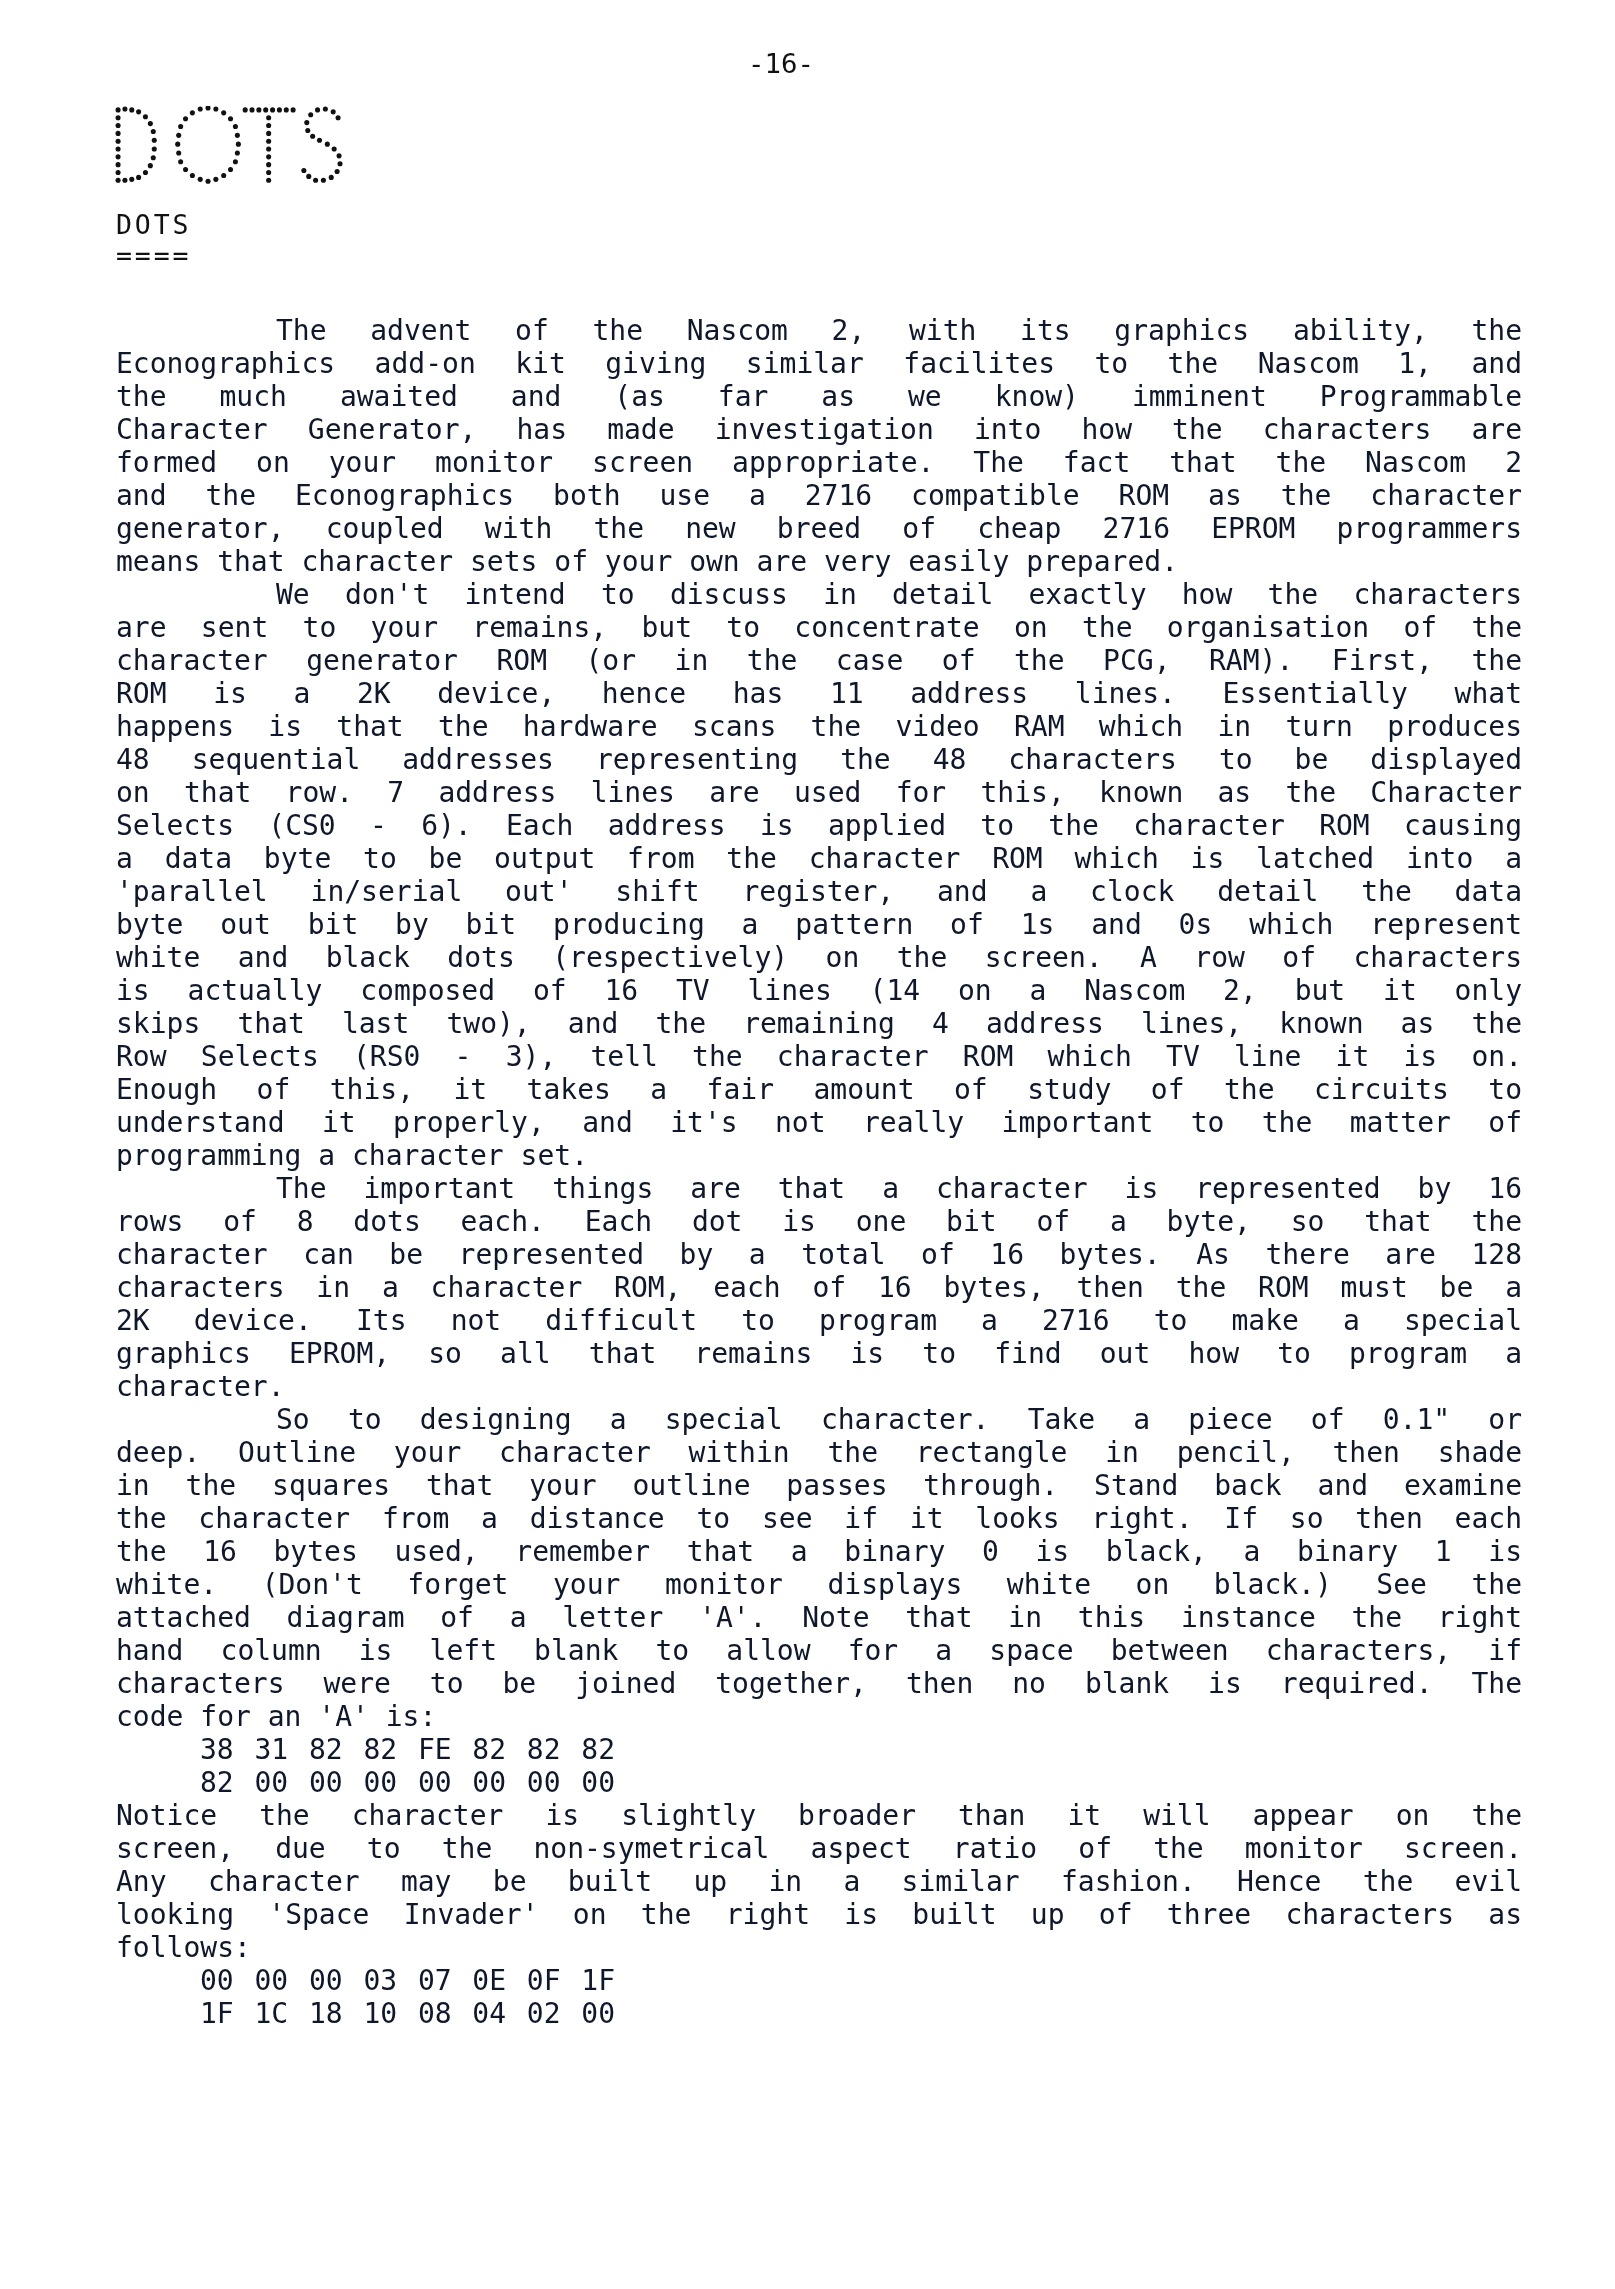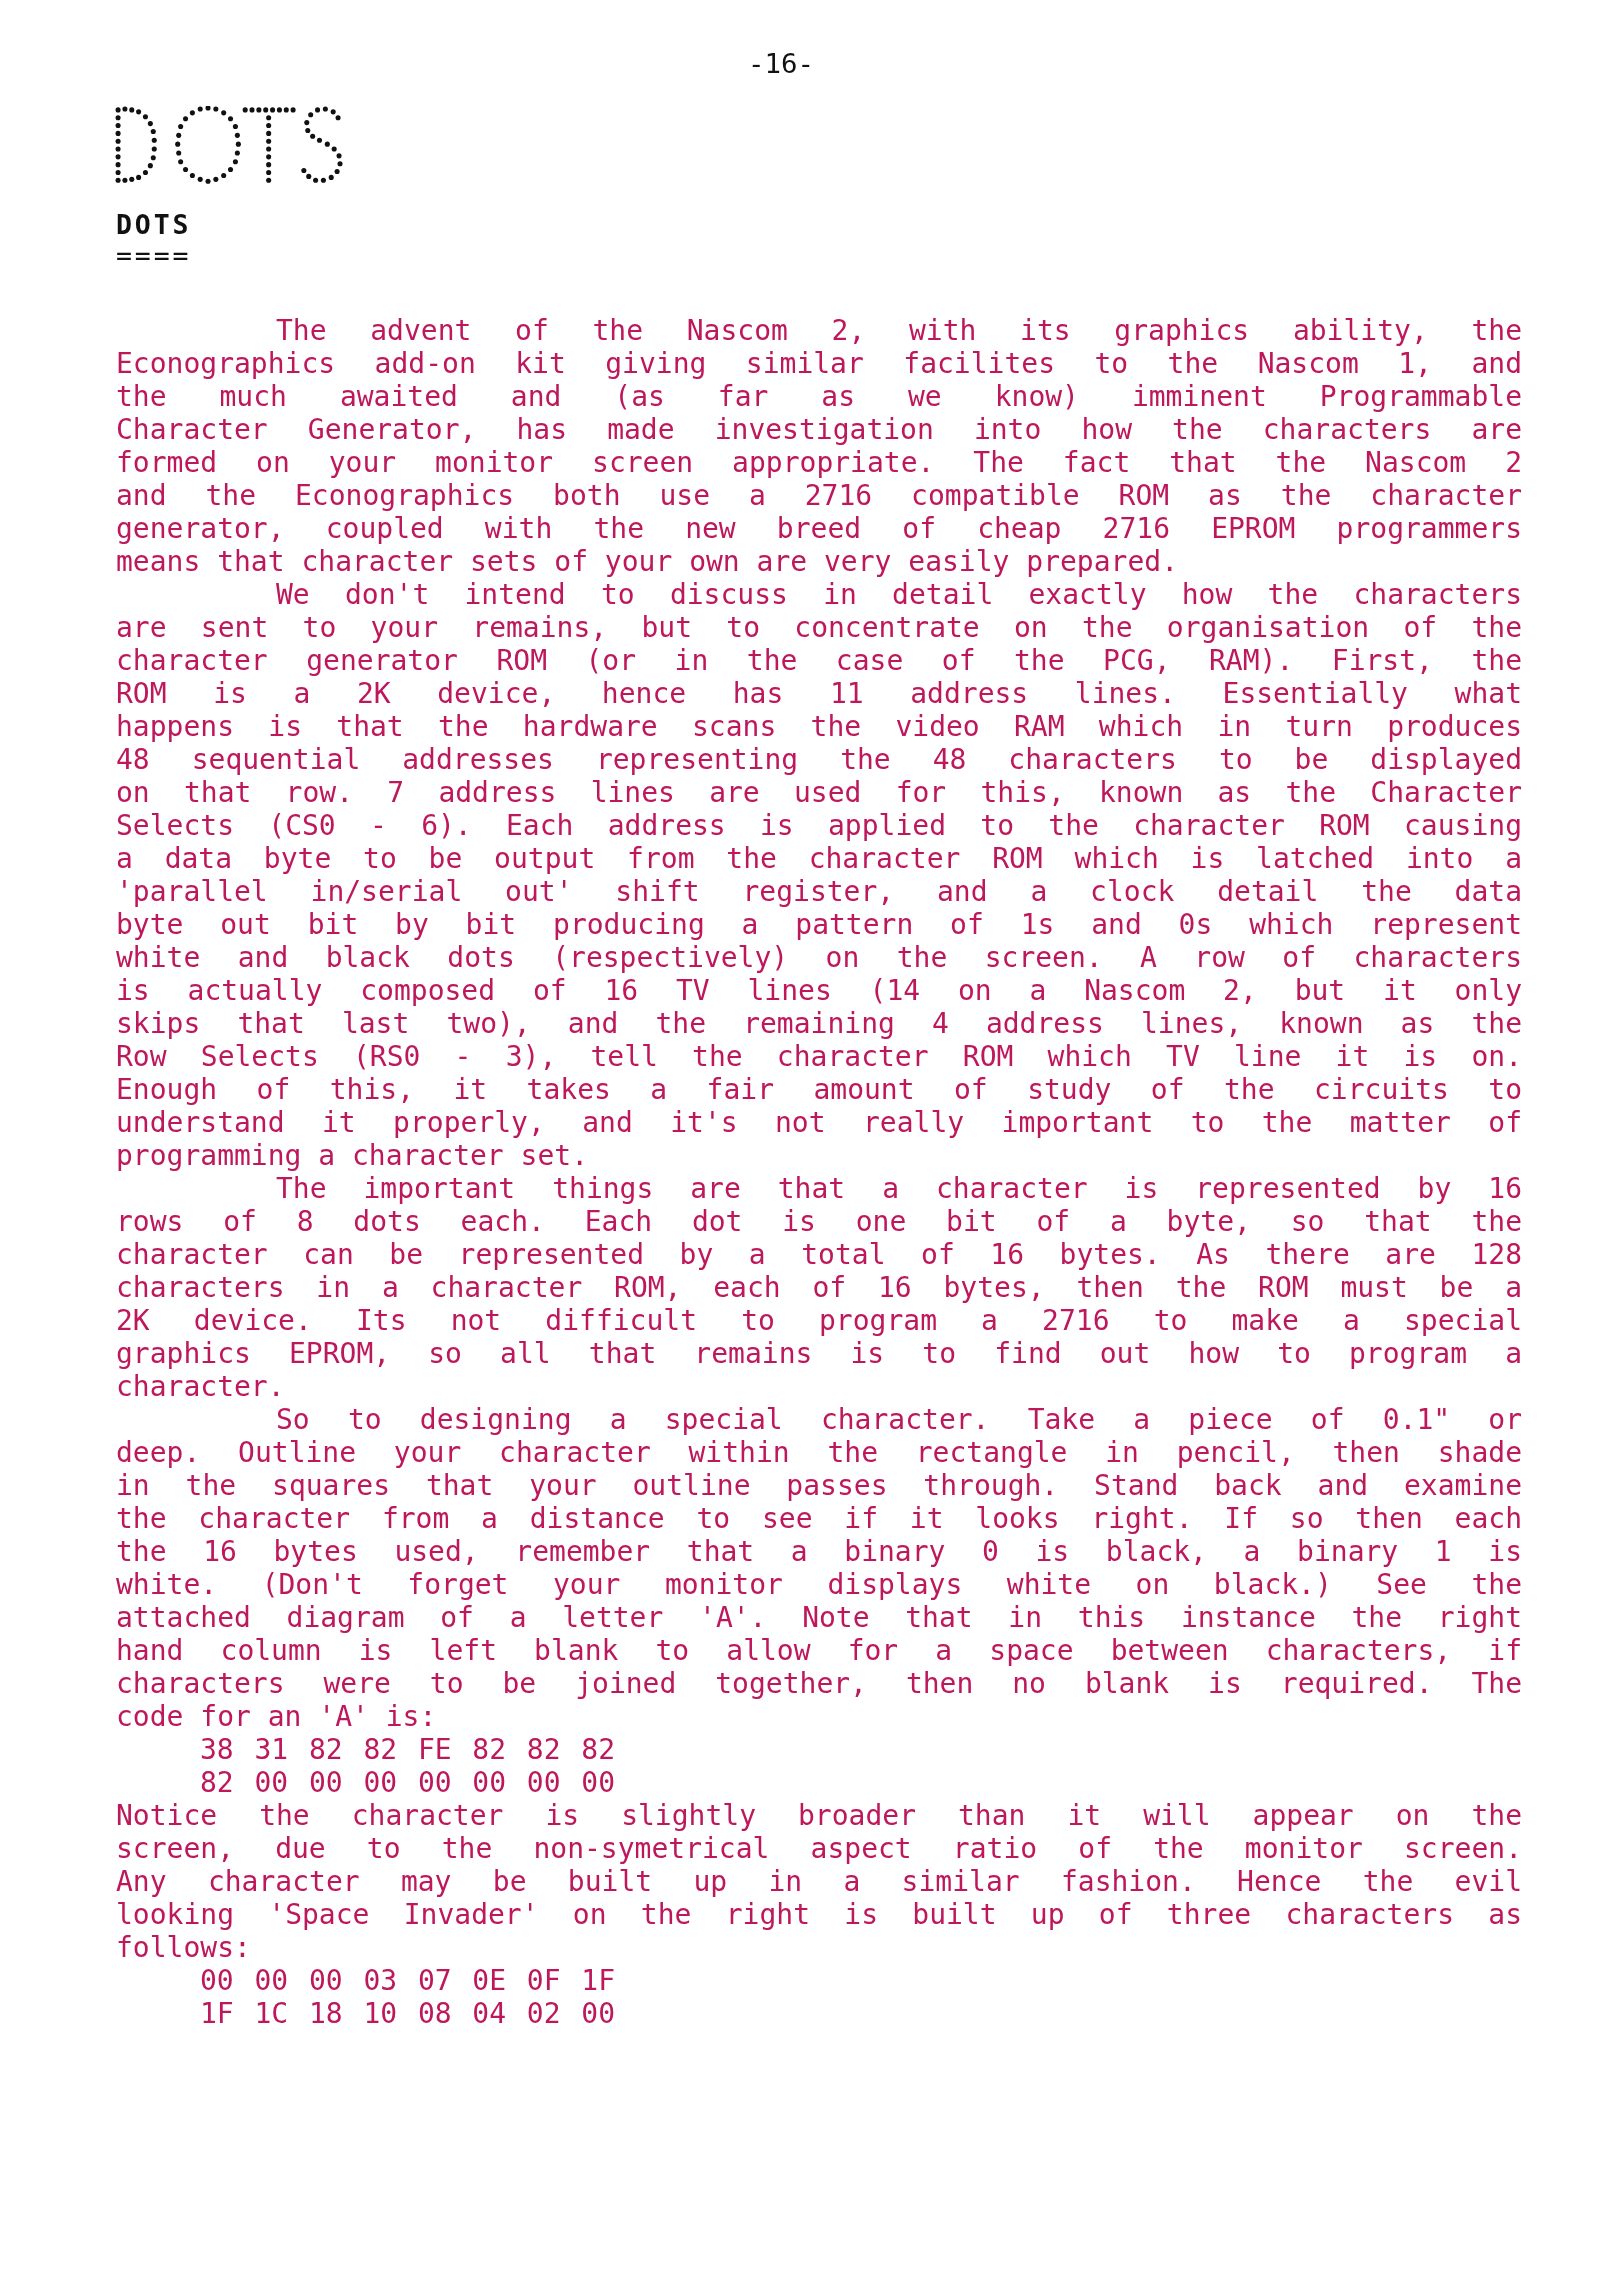--- a/index.html
+++ b/index.html
@@ -7,33 +7,33 @@
   .page { position: absolute; left: 0; top: 0; width: 1611px; height: 2290px; background: #fff; }
   .page-number {
     position: absolute; left: 737px; top: 49px; width: 88px; text-align: center;
     font-family: "DejaVu Sans Mono", monospace; font-size: 27.4px; line-height: 29px; color: #111;
   }
   .logo { position: absolute; left: 114px; top: 106px; width: 235px; height: 88px; }
   .logo svg { display: block; }
   .section-title {
     position: absolute; left: 116px; top: 210px;
     font-family: "DejaVu Sans Mono", monospace; font-size: 26.5px; line-height: 29px;
-    letter-spacing: 2.9px; color: #111; font-weight: bold;
+    letter-spacing: 2.9px; color: #111;
   }
   .section-underline {
     position: absolute; left: 116px; top: 241px;
     font-family: "DejaVu Sans Mono", monospace; font-size: 26.5px; line-height: 29px;
     letter-spacing: 2.9px; color: #111;
   }
   .body-text { position: absolute; left: 116px; top: 314px; width: 1406px; }
   .line {
     display: block; height: 33px; line-height: 33px;
     font-family: "DejaVu Sans Mono", monospace; font-size: 28px;
     white-space: nowrap; text-align: justify; text-align-last: justify;
-    color: #be185d; overflow: visible;
+    color: #0f172a; overflow: visible;
   }
   .line.last { text-align-last: left; }
   .line.indent { padding-left: 160px; }
   .line.code { padding-left: 84px; text-align-last: left; word-spacing: 3.9px; }
 </style>
 </head>
 <body>
 
 <div class="page">
 

